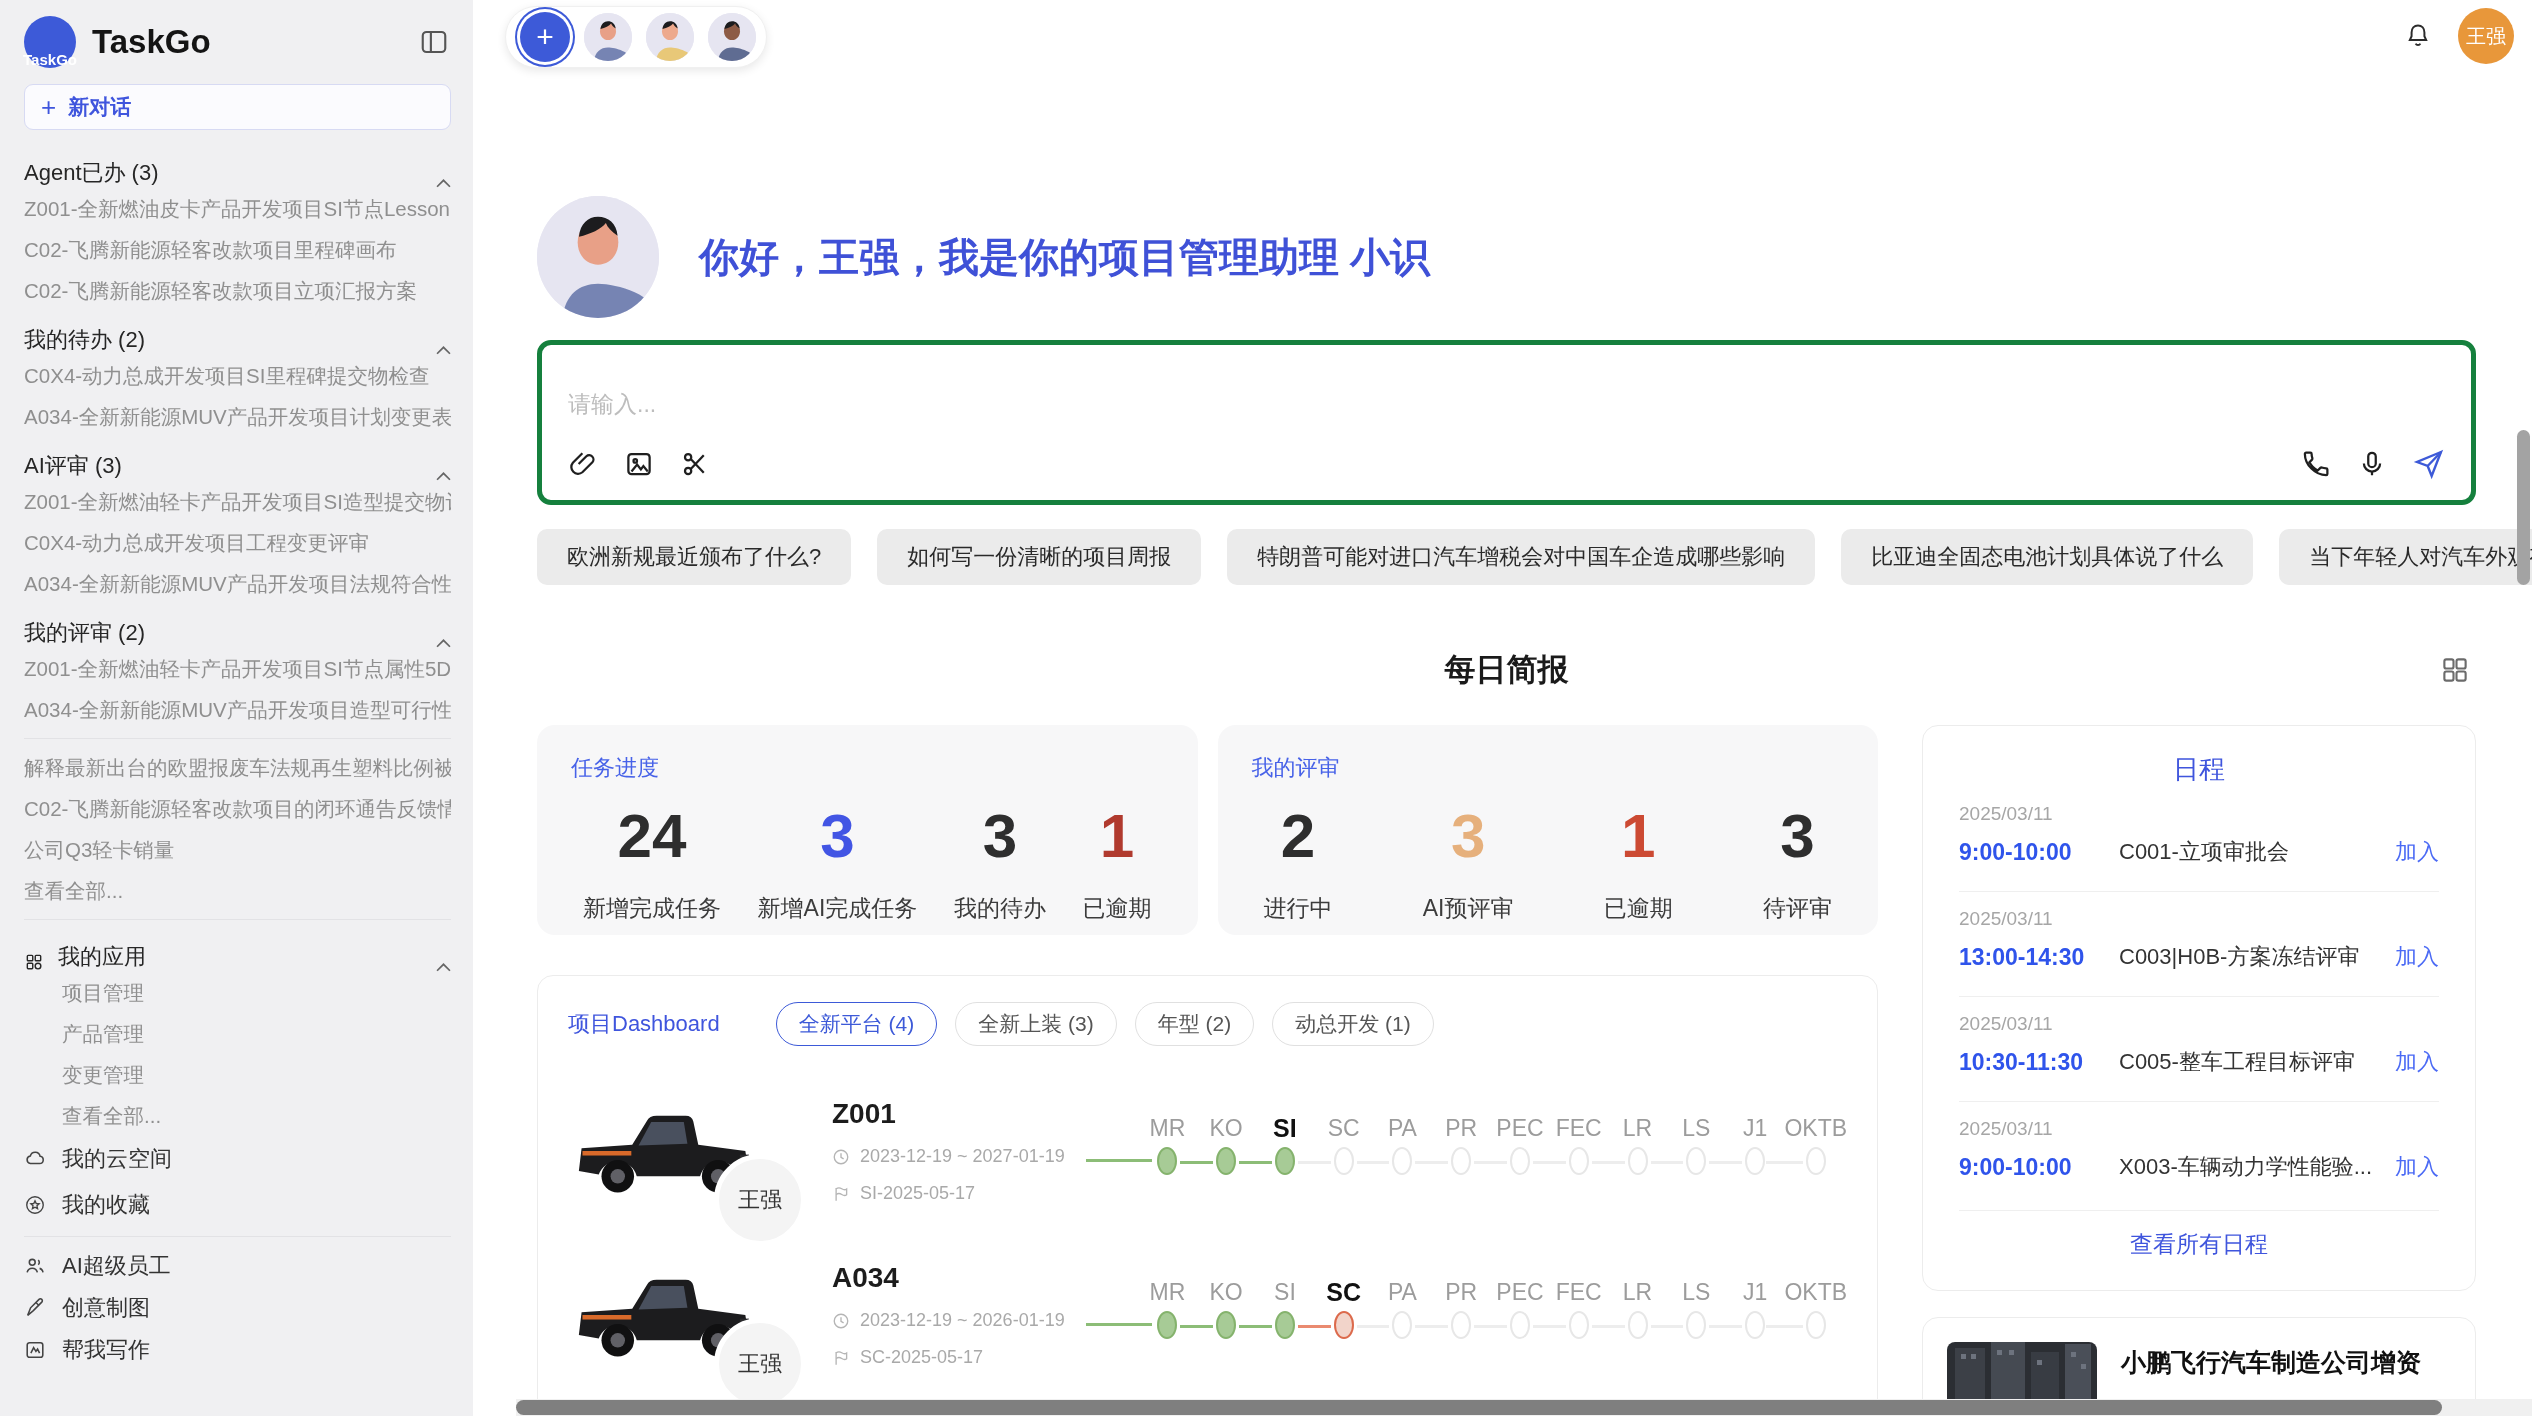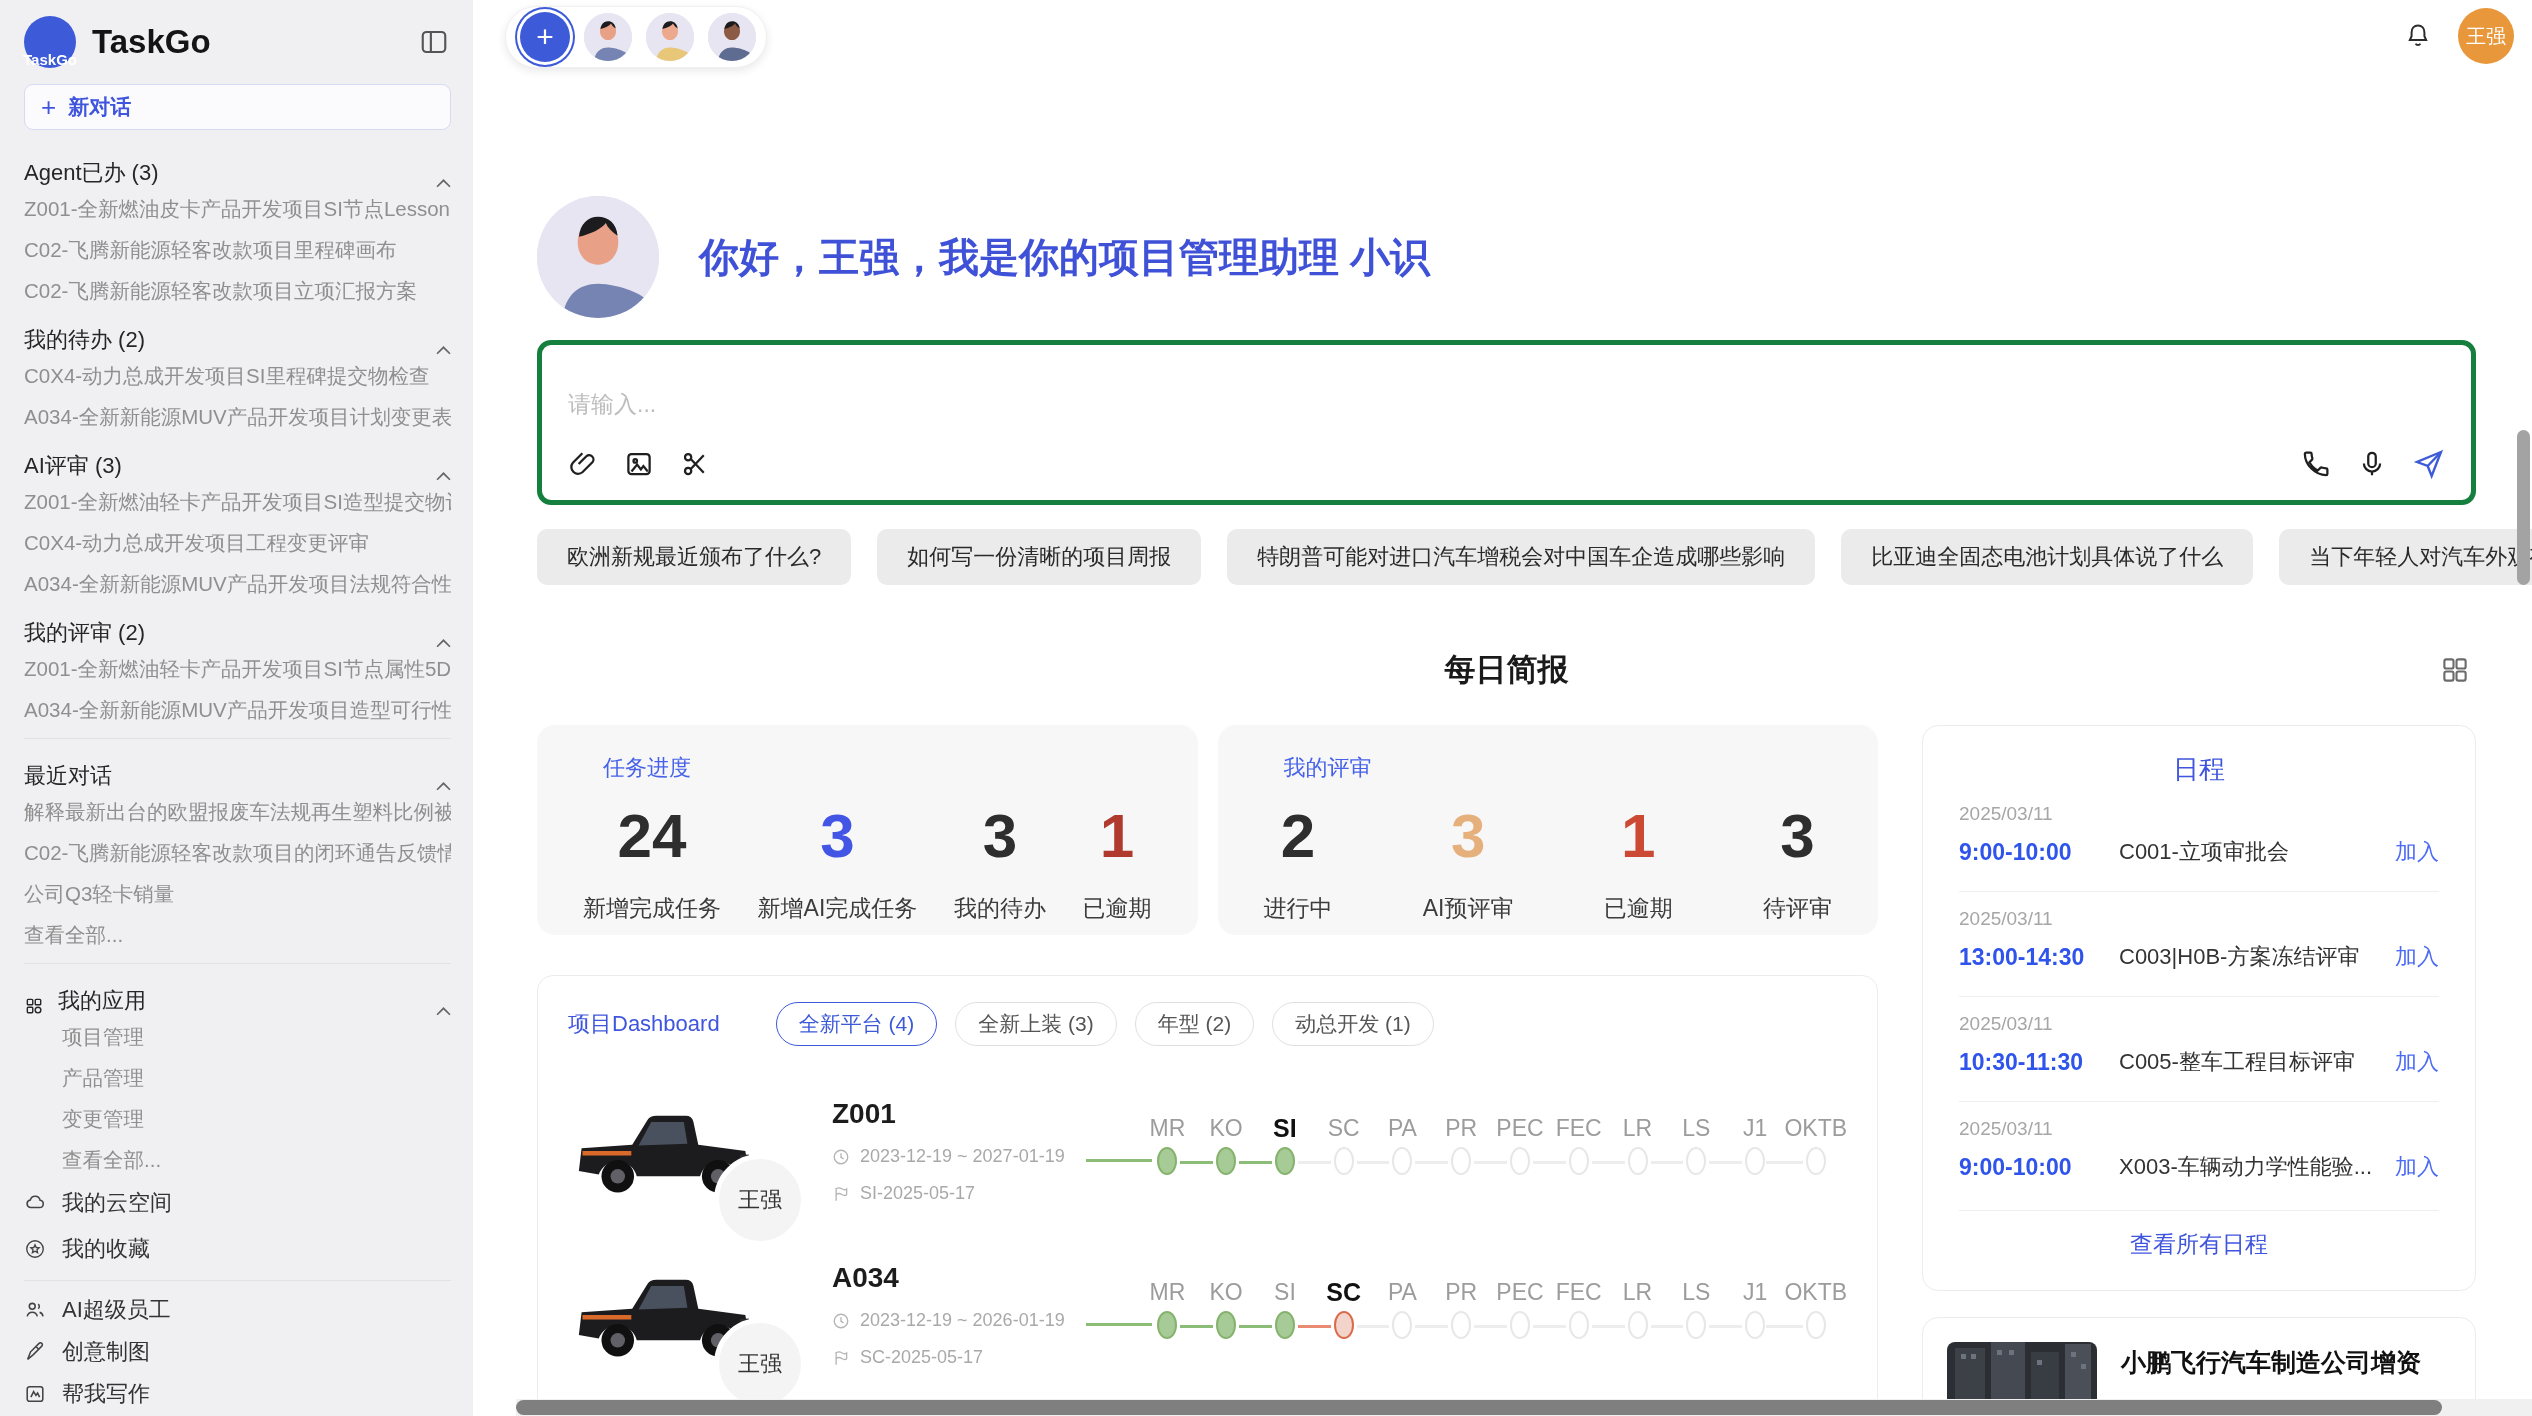--- a/index.html
+++ b/index.html
@@ -53,21 +53,21 @@
   .brief-head { margin-top:62px; position:relative; height:46px; }
   .brief-title { text-align:center; font-size:31px; font-weight:700; color:#1a1a1a; line-height:46px; }
   .layout-icon { position:absolute; right:6px; top:8px; width:30px; height:30px; color:#6b6b6b; cursor:pointer; }
 
   .content-grid { margin-top:32px; display:flex; gap:44px; align-items:flex-start; }
   .col-left { width:1341px; flex:0 0 auto; }
   .col-right { width:554px; flex:0 0 auto; }
 
   .stats-row { display:flex; gap:20px; }
   .stat-card { flex:1; background:#f7f7f8; border-radius:18px; padding:28px 34px 36px; height:210px; }
-  .stat-card-title { font-size:22px; color:#4762e8;margin-left:32px; }
+  .stat-card-title { font-size:22px; color:#4762e8; }
   .stat-grid { display:flex; justify-content:space-between; margin-top:18px; padding:0 12px; }
   .stat { text-align:center; }
   .stat-num { font-size:62px; font-weight:600; line-height:70px; }
   .stat-label { font-size:23px; color:#3c3c3c; margin-top:22px; }
 
   .dash-card { margin-top:40px; border:1px solid #ececec; border-radius:16px; padding:26px 30px; height:560px; overflow:hidden; background:#fff; }
   .dash-head { display:flex; align-items:center; gap:56px; }
   .dash-title { font-size:22px; color:#3f55dd; }
   .dash-tabs { display:flex; gap:18px; }
   .dash-tab { height:44px; border-radius:22px; border:1px solid #e0e0e0; background:#fff; padding:0 22px; display:flex; align-items:center; font-size:21px; color:#555; cursor:pointer; }
@@ -179,26 +179,20 @@
             <svg class="chev" width="15" height="10" viewBox="0 0 14 9" fill="none">
               <path d="M1 8L7 2l6 6" stroke="#666" stroke-width="1.6"></path>
             </svg>
           </div>
           <div class="side-item">Z001-全新燃油轻卡产品开发项目SI节点属性5D文件评审</div>
           <div class="side-item">A034-全新新能源MUV产品开发项目造型可行性评审</div>
         </div>
       </div>
     <hr class="side-div">
     <div id="side-recent">
-        <div class="side-sec-title">
-          <span class="t">最近对话</span>
-          <svg class="chev" width="15" height="10" viewBox="0 0 14 9" fill="none">
-            <path d="M1 8L7 2l6 6" stroke="#666" stroke-width="1.6"></path>
-          </svg>
-        </div>
         <div class="side-item">解释最新出台的欧盟报废车法规再生塑料比例被调至15%...</div>
         <div class="side-item">C02-飞腾新能源轻客改款项目的闭环通告反馈情况</div>
         <div class="side-item">公司Q3轻卡销量</div>
         <div class="side-item">查看全部...</div>
       </div>
     <hr class="side-div">
     <div id="side-apps">
         <div class="side-sec-title apps-title">
           <svg width="20" height="20" viewBox="0 0 24 24" fill="none" stroke="currentColor" stroke-width="1.7">
             <rect x="4" y="4" width="6.5" height="6.5" rx="1"></rect>

